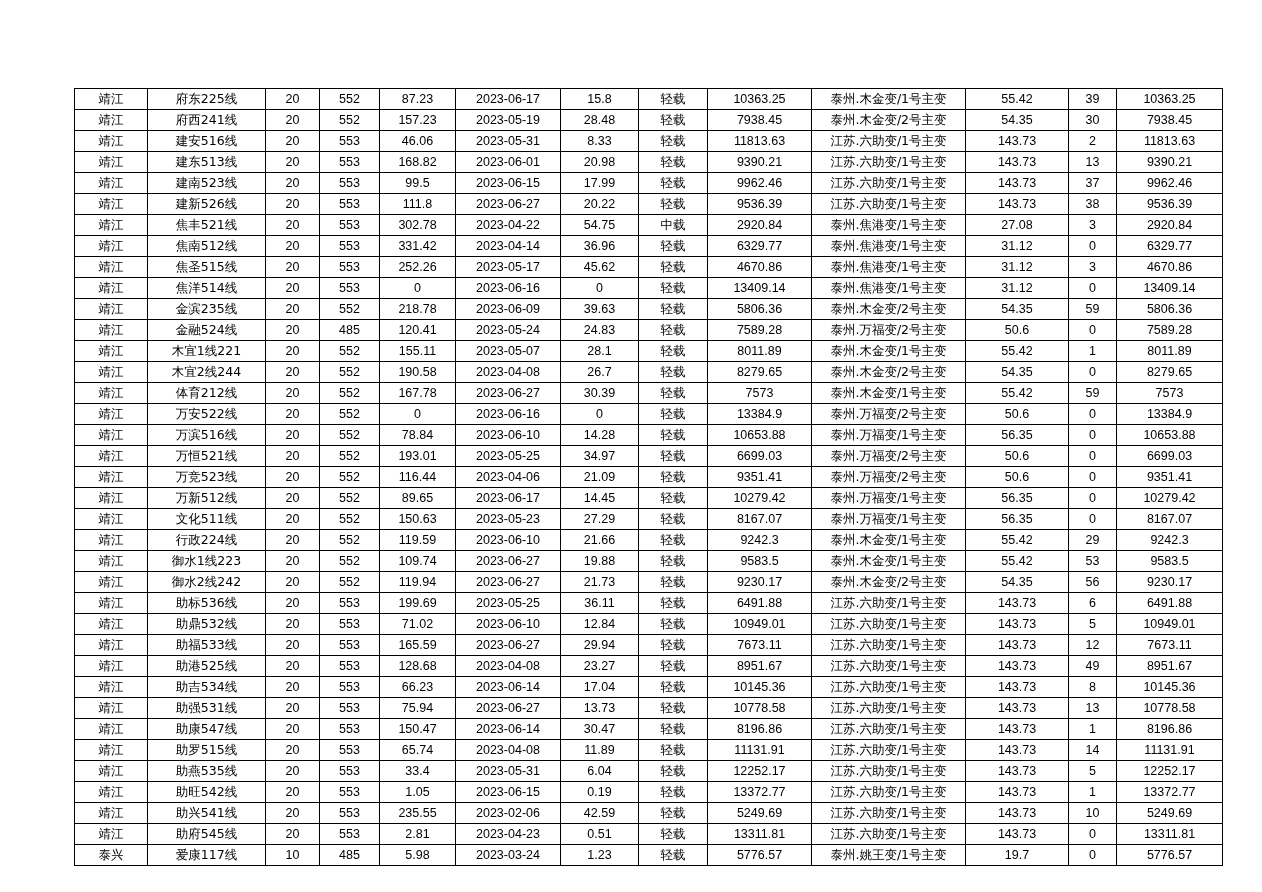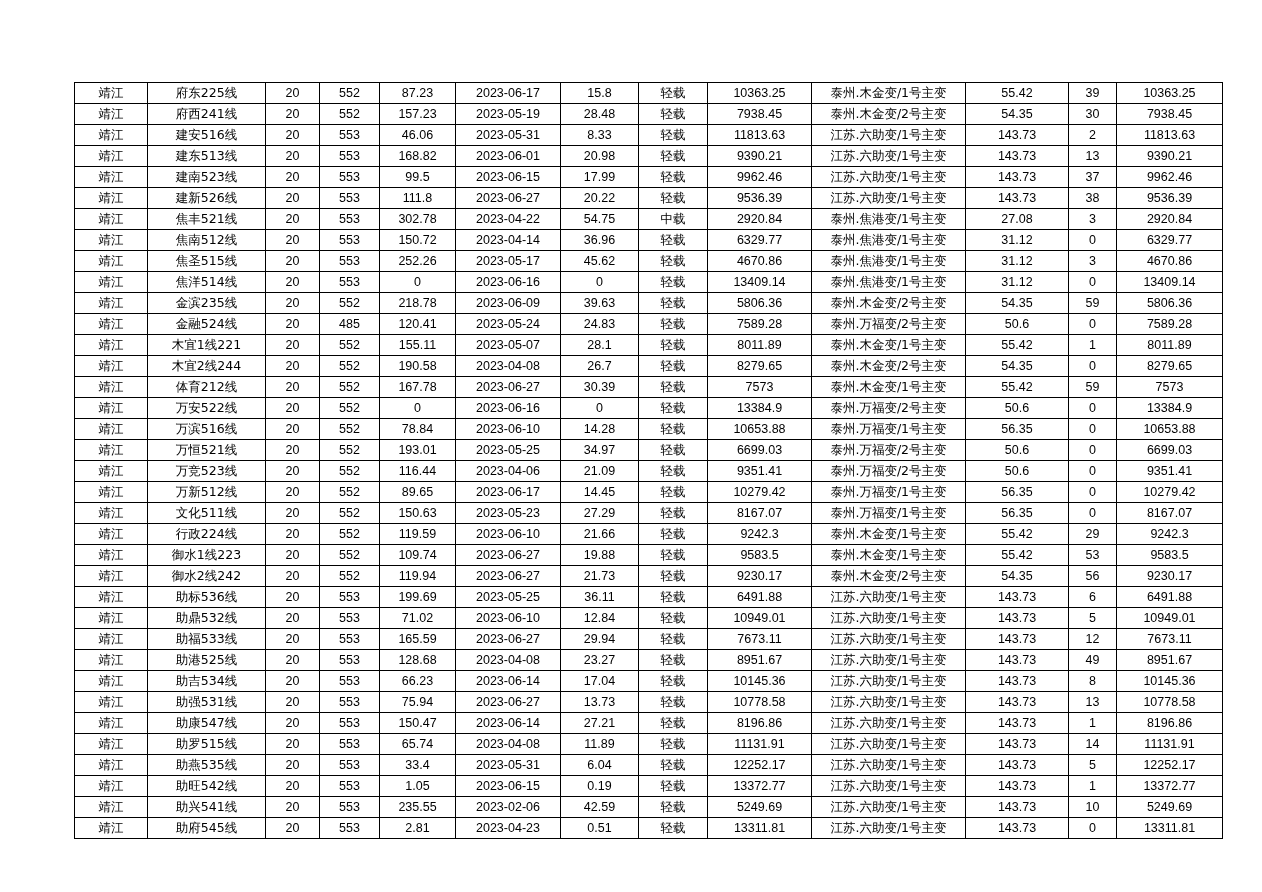--- a/index.html
+++ b/index.html
@@ -16,21 +16,21 @@
   }
   .page {
     position: relative;
     width: 1262px;
     height: 892px;
     background: #ffffff;
   }
   .table-wrap {
     position: absolute;
     left: 74px;
-    top: 82px;
+    top: 88px;
     width: 1098px;
   }
   table.data {
     border-collapse: collapse;
     table-layout: fixed;
     width: 1098px;
     font-size: 12.5px;
     line-height: 1.15;
   }
   table.data td {
@@ -185,21 +185,21 @@
             <td class="cn">泰州.焦港变/1号主变</td>
             <td class="num">27.08</td>
             <td class="num">3</td>
             <td class="num">2920.84</td>
           </tr>
           <tr>
             <td class="cn">靖江</td>
             <td class="cn">焦南512线</td>
             <td class="num">20</td>
             <td class="num">553</td>
-            <td class="num">150.72</td>
+            <td class="num">331.42</td>
             <td class="num">2023-04-14</td>
             <td class="num">36.96</td>
             <td class="cn">轻载</td>
             <td class="num">6329.77</td>
             <td class="cn">泰州.焦港变/1号主变</td>
             <td class="num">31.12</td>
             <td class="num">0</td>
             <td class="num">6329.77</td>
           </tr>
           <tr>
@@ -532,21 +532,21 @@
             <td class="num">13</td>
             <td class="num">10778.58</td>
           </tr>
           <tr>
             <td class="cn">靖江</td>
             <td class="cn">助康547线</td>
             <td class="num">20</td>
             <td class="num">553</td>
             <td class="num">150.47</td>
             <td class="num">2023-06-14</td>
-            <td class="num">27.21</td>
+            <td class="num">30.47</td>
             <td class="cn">轻载</td>
             <td class="num">8196.86</td>
             <td class="cn">江苏.六助变/1号主变</td>
             <td class="num">143.73</td>
             <td class="num">1</td>
             <td class="num">8196.86</td>
           </tr>
           <tr>
             <td class="cn">靖江</td>
             <td class="cn">助罗515线</td>
@@ -614,17 +614,32 @@
             <td class="num">553</td>
             <td class="num">2.81</td>
             <td class="num">2023-04-23</td>
             <td class="num">0.51</td>
             <td class="cn">轻载</td>
             <td class="num">13311.81</td>
             <td class="cn">江苏.六助变/1号主变</td>
             <td class="num">143.73</td>
             <td class="num">0</td>
             <td class="num">13311.81</td>
+          </tr>
+          <tr>
+            <td class="cn">泰兴</td>
+            <td class="cn">爱康117线</td>
+            <td class="num">10</td>
+            <td class="num">485</td>
+            <td class="num">5.98</td>
+            <td class="num">2023-03-24</td>
+            <td class="num">1.23</td>
+            <td class="cn">轻载</td>
+            <td class="num">5776.57</td>
+            <td class="cn">泰州.姚王变/1号主变</td>
+            <td class="num">19.7</td>
+            <td class="num">0</td>
+            <td class="num">5776.57</td>
           </tr>
         </tbody>
     </table>
   </div>
 </div>
 
 </body></html>

